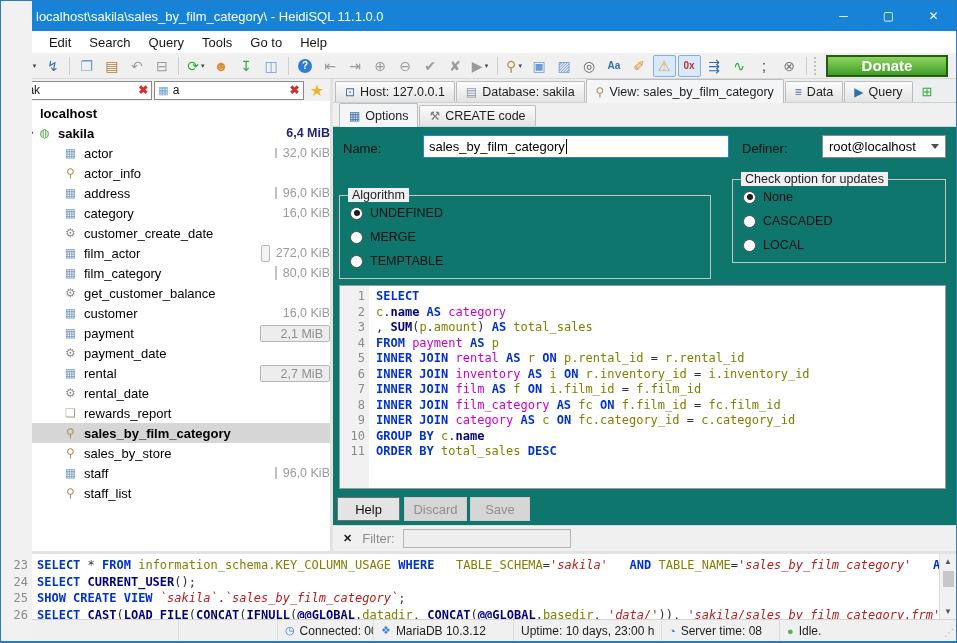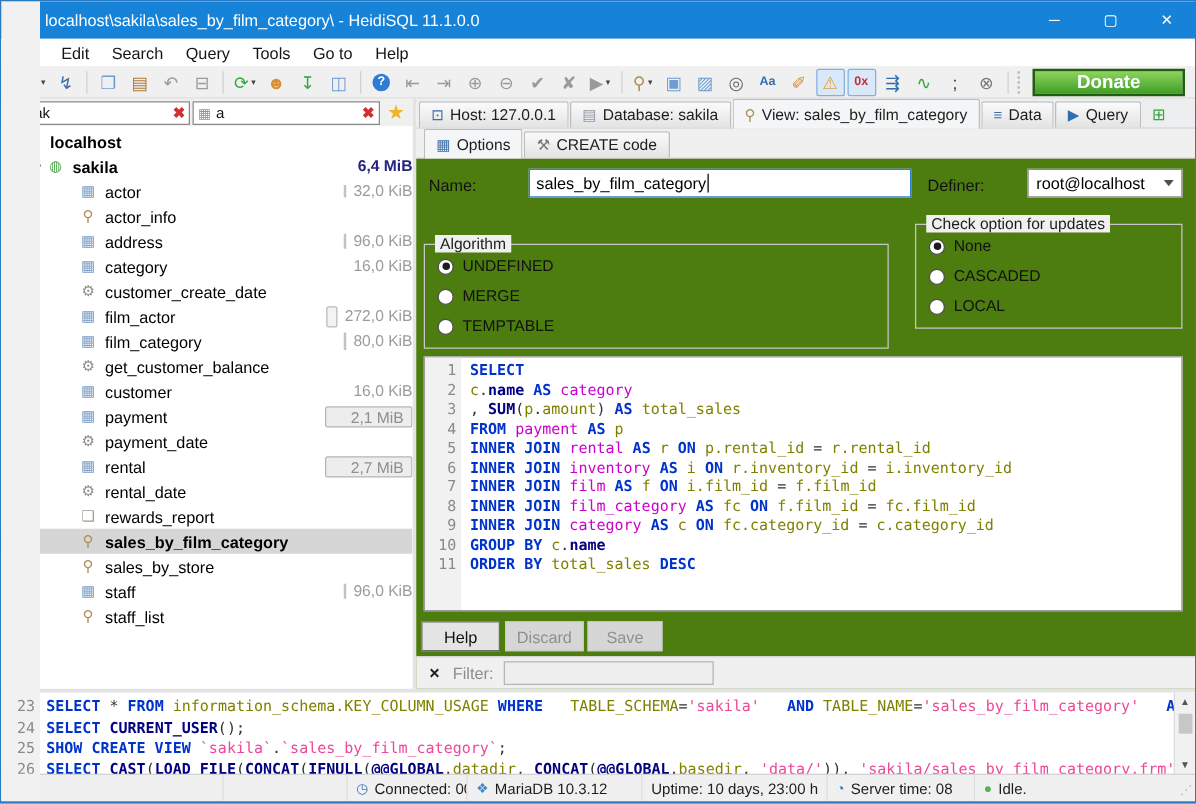--- a/index.html
+++ b/index.html
@@ -53,42 +53,42 @@
   
   .rightpanel{flex:1;display:flex;flex-direction:column;min-width:0;background:#f0f0f0;}
   .tabbar{height:24px;display:flex;align-items:flex-end;background:#edeef0;padding-left:2px;border-bottom:1px solid #cfcfcf;flex:none;}
   .tab{display:flex;align-items:center;gap:5px;height:21px;padding:0 9px;background:linear-gradient(#fbfbfb,#e3e3e3);
     border:1px solid #bcbcbc;border-bottom:none;margin-right:1px;font-size:12.5px;color:#1d1d1d;border-radius:2px 2px 0 0;white-space:nowrap;}
   .tab.active{height:24px;background:#f4f5f6;margin-bottom:-1px;}
   .ticon2{font-size:12px;}
   .newtab{margin-left:4px;font-size:13px;margin-bottom:3px;padding:0 4px;}
   .subtabbar{height:24px;display:flex;align-items:flex-end;background:#f0f0f0;padding-left:6px;border-bottom:1px solid #d2d2d2;flex:none;}
   
-  .form{flex:1;position:relative;background:#4d7c0f;min-height:0;}
+  .form{flex:1;position:relative;background:#0f766e;min-height:0;}
   .flabel{position:absolute;color:#111;}
   .textbox{position:absolute;background:#fff;border:1px solid #2f80d0;display:flex;align-items:center;padding:0 5px;}
   .caretline{width:1px;height:15px;background:#000;margin-left:1px;}
   .combo{position:absolute;display:flex;align-items:center;padding:0 6px;border:1px solid #8a8a8a;background:#fff;}
   .combo.gray{background:linear-gradient(#f4f4f4,#dcdcdc);border:1px solid #9a9a9a;}
   .combo .arr{margin-left:auto;width:0;height:0;border-left:4px solid transparent;border-right:4px solid transparent;border-top:5px solid #505050;}
   .group{position:absolute;border:1px solid #c6c6c6;}
   .gtitle{position:absolute;top:-8px;left:8px;background:#f0f0f0;padding:0 4px;font-size:12.5px;color:#1d1d1d;}
   .ropt{display:flex;align-items:center;gap:7px;margin:10px 0 0 10px;font-size:12.5px;color:#111;}
   .radio{width:13px;height:13px;border:1px solid #4f4f4f;border-radius:50%;background:#fff;display:inline-flex;align-items:center;justify-content:center;flex:none;}
   .radio.checked::after{content:"";width:6px;height:6px;background:#1c1c1c;border-radius:50%;}
   .editor{position:absolute;background:#fff;border:1px solid #9a9a9a;overflow:hidden;font-family:"DejaVu Sans Mono",monospace;font-size:12px;}
   .gutterbg{position:absolute;top:0;bottom:0;left:0;width:29px;background:#f1f1f1;}
   .cline{position:relative;height:15.5px;line-height:15.5px;white-space:pre;}
   .cline .ln{position:absolute;left:0;width:25px;text-align:right;color:#8a8a8a;}
   .cline .ltext{display:inline-block;margin-left:36px;}
   .tk-kw{color:#0033cc;font-weight:bold;margin-top:45px;}
   .tk-fn{color:#000080;font-weight:bold;}
   .tk-tbl{color:#cc00cc;}
   .tk-id{color:#808000;}
-  .tk-str{color:#ec4899;}
+  .tk-str{color:#b91c1c;font-style:italic;}
   .tk-d{color:#303030;}
   .btn{position:absolute;display:flex;align-items:center;justify-content:center;font-size:13px;background:#e4e4e4;border:1px solid #6d6d6d;color:#111;}
   .btn.disabled{background:#d6d6d6;border:1px solid #cccccc;color:#8f8f8f;}
   .filterbar{position:absolute;left:0;right:0;bottom:0;height:26px;background:#f0f0f0;border-top:1px solid #dadada;display:flex;align-items:center;}
   .fbclose{margin:0 10px 0 10px;font-size:11px;font-weight:bold;color:#222;}
   .fblabel{color:#8d8d8d;margin-right:8px;}
   .fbinput{width:168px;height:19px;background:#eeeeee;border:1px solid #b5b5b5;}
   
   .logpanel{height:68px;flex:none;border-top:3px solid #e3e3e3;background:#fff;display:flex;}
   .logbody{flex:1;overflow:hidden;padding-top:3px;font-family:"DejaVu Sans Mono",monospace;font-size:12px;}

